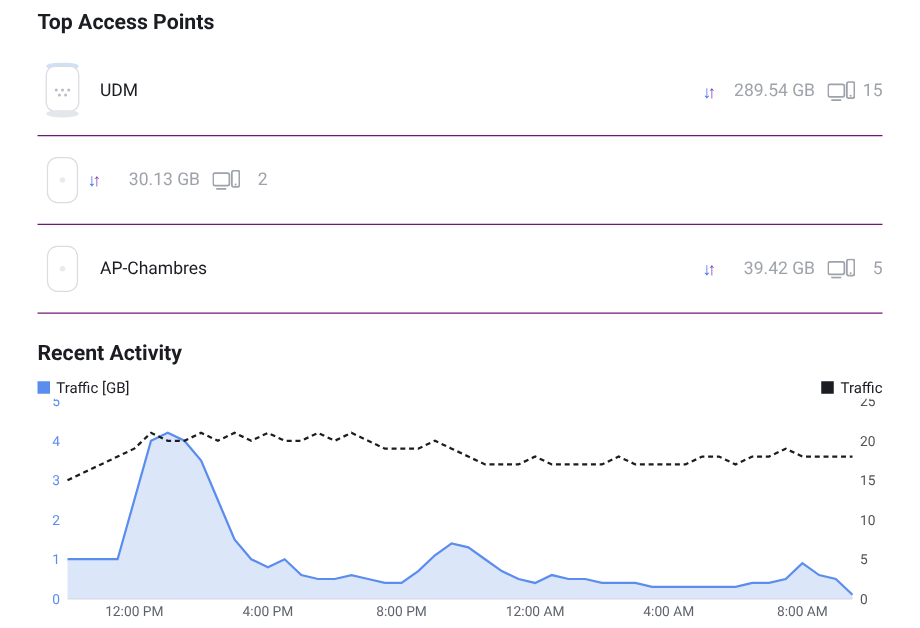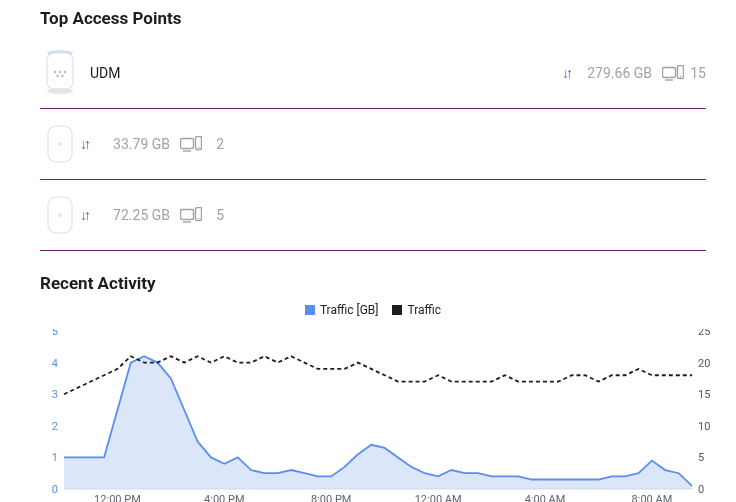--- a/index.html
+++ b/index.html
@@ -1,30 +1,30 @@
 <!DOCTYPE html>
 <html><head>
 <meta charset="utf-8">
 <style>
   html,body{margin:0;padding:0;font-family:-apple-system,BlinkMacSystemFont,"Segoe UI",Roboto,Helvetica,Arial,sans-serif;background:#fff;color:#212327;}
-  .page{width:736px;height:502px;box-sizing:border-box;padding:8px 30px 0 40px;}
+  .page{width:736px;height:502px;box-sizing:border-box;padding:8px 30px 0 30px;}
   h2{font-size:17px;font-weight:700;margin:0 0 10px 0;color:#1b1d22;}
   .ap-list{display:flex;flex-direction:column;}
   .ap-row{display:flex;align-items:center;height:70px;border-bottom:1px solid #701a75;}
   .ap-icon{width:40px;display:flex;justify-content:center;align-items:center;}
   .ap-name{flex:1;font-size:14px;color:#1b1d22;padding-left:10px;}
   .ap-stats{display:flex;align-items:center;color:#9ea2aa;font-size:14px;gap:6px;}
   .ap-arrows{display:inline-flex;align-items:center;letter-spacing:-1px;}
   .ap-arrows .dn{color:#4d6bff;font-size:14px;}
   .ap-arrows .up{color:#7b3ea8;font-size:14px;margin-left:-2px;}
   .ap-traffic{min-width:74px;text-align:right;}
   .ap-clienticon{display:inline-flex;align-items:center;margin-left:4px;}
   .ap-clients{min-width:16px;text-align:right;}
   .recent{margin-top:22px;}
-  .legend{display:flex;justify-content:center;gap:14px;font-size:12px;color:#1b1d22;margin:4px 0 12px 0;}
+  .legend{display:flex;justify-content:space-between;gap:14px;font-size:12px;color:#1b1d22;margin:4px 0 2px 0;}
   .legend-item{display:flex;align-items:center;gap:5px;}
   .swatch{width:10px;height:10px;display:inline-block;}
   .swatch.traffic{background:#5b8def;}
   .swatch.clients{background:#1b1d22;}
   .chart{position:relative;height:176px;width:100%;}
   .chart svg{display:block;}
   .yaxis-left text{fill:#5b8def;font-size:11px;text-anchor:end;}
   .yaxis-right text{fill:#555;font-size:11px;text-anchor:start;}
   .xaxis text{fill:#5f646c;font-size:11px;text-anchor:middle;}
   .area{fill:#bdd2f4;fill-opacity:0.55;}
@@ -52,21 +52,21 @@
               <circle cx="17.5" cy="26" r="1.2"></circle>
     </g>
   </svg>
     </div>
     <div class="ap-name">UDM</div>
     <div class="ap-stats">
       <span class="ap-arrows">
             <span class="dn">↓</span>
             <span class="up">↑</span>
           </span>
-      <span class="ap-traffic">279.66 GB</span>
+      <span class="ap-traffic">289.54 GB</span>
       <span class="ap-clienticon">
             <svg width="22" height="16" viewBox="0 0 22 16">
     <rect x="0.5" y="2.5" width="13" height="10" rx="1.5" fill="none" stroke="#9ea2aa" stroke-width="1.4"></rect>
     <line x1="3" y1="15" x2="11" y2="15" stroke="#9ea2aa" stroke-width="1.4"></line>
     <rect x="15.5" y="0.5" width="6" height="13" rx="1.5" fill="none" stroke="#9ea2aa" stroke-width="1.4"></rect>
     <circle cx="18.5" cy="11.5" r="0.8" fill="#9ea2aa"></circle>
   </svg>
           </span>
       <span class="ap-clients">15</span>
     </div>
@@ -76,45 +76,46 @@
       <svg width="28" height="40" viewBox="0 0 28 40">
     <rect x="2" y="2" width="24" height="36" rx="8" fill="#ffffff" stroke="#d9dce1"></rect>
     <circle cx="14" cy="20" r="2.2" fill="#e7eaee"></circle>
   </svg>
     </div>
     <div class="ap-stats">
       <span class="ap-arrows">
             <span class="dn">↓</span>
             <span class="up">↑</span>
           </span>
-      <span class="ap-traffic">33.79 GB</span>
+      <span class="ap-traffic">30.13 GB</span>
       <span class="ap-clienticon">
             <svg width="22" height="16" viewBox="0 0 22 16">
     <rect x="0.5" y="2.5" width="13" height="10" rx="1.5" fill="none" stroke="#9ea2aa" stroke-width="1.4"></rect>
     <line x1="3" y1="15" x2="11" y2="15" stroke="#9ea2aa" stroke-width="1.4"></line>
     <rect x="15.5" y="0.5" width="6" height="13" rx="1.5" fill="none" stroke="#9ea2aa" stroke-width="1.4"></rect>
     <circle cx="18.5" cy="11.5" r="0.8" fill="#9ea2aa"></circle>
   </svg>
           </span>
       <span class="ap-clients">2</span>
     </div>
       </div>
       <div class="ap-row">
     <div class="ap-icon">
       <svg width="28" height="40" viewBox="0 0 28 40">
     <rect x="2" y="2" width="24" height="36" rx="8" fill="#ffffff" stroke="#d9dce1"></rect>
     <circle cx="14" cy="20" r="2.2" fill="#e7eaee"></circle>
   </svg>
     </div>
+    <div class="ap-name">AP-Chambres</div>
     <div class="ap-stats">
       <span class="ap-arrows">
             <span class="dn">↓</span>
             <span class="up">↑</span>
           </span>
-      <span class="ap-traffic">72.25 GB</span>
+      <span class="ap-traffic">39.42 GB</span>
       <span class="ap-clienticon">
             <svg width="22" height="16" viewBox="0 0 22 16">
     <rect x="0.5" y="2.5" width="13" height="10" rx="1.5" fill="none" stroke="#9ea2aa" stroke-width="1.4"></rect>
     <line x1="3" y1="15" x2="11" y2="15" stroke="#9ea2aa" stroke-width="1.4"></line>
     <rect x="15.5" y="0.5" width="6" height="13" rx="1.5" fill="none" stroke="#9ea2aa" stroke-width="1.4"></rect>
     <circle cx="18.5" cy="11.5" r="0.8" fill="#9ea2aa"></circle>
   </svg>
           </span>
       <span class="ap-clients">5</span>
     </div>

